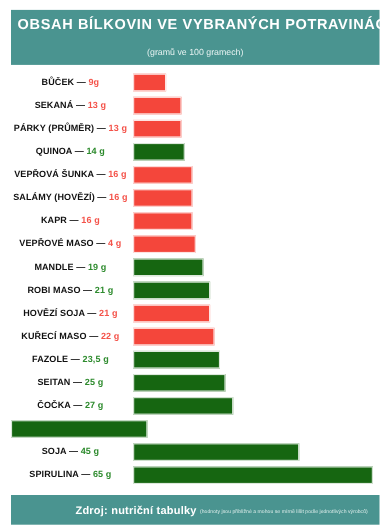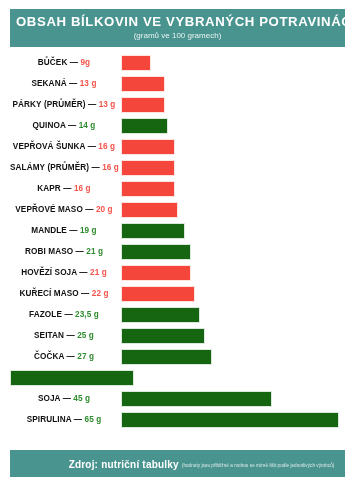--- a/index.html
+++ b/index.html
@@ -34,21 +34,21 @@
     font-size: 13.2px;
     font-weight: bold;
     letter-spacing: 0.6px;
     line-height: 1.1;
     white-space: nowrap;
   }
   .header-subtitle {
     color: #e6f2f1;
     font-size: 8px;
     font-weight: normal;
-    margin-top: 2px;
+    margin-top: 14px;
     line-height: 1.1;
   }
 
   
   .chart {
     margin-top: 5px;
   }
   .row {
     display: flex;
     align-items: center;
@@ -156,33 +156,33 @@
           <div class="bar green" style="width: 46.9538px;"></div>
         </div>
       </div>
       <div class="row">
         <div class="row-label"><span>VEPŘOVÁ ŠUNKA</span><span class="dash"> — </span><span class="value red">16 g</span></div>
         <div class="bar-track">
           <div class="bar red" style="width: 53.6615px;"></div>
         </div>
       </div>
       <div class="row">
-        <div class="row-label"><span>SALÁMY (PRŮMĚR)</span><span class="dash"> — </span><span class="value red">16 g</span></div>
+        <div class="row-label"><span>SALÁMY (HOVĚZÍ)</span><span class="dash"> — </span><span class="value red">16 g</span></div>
         <div class="bar-track">
           <div class="bar red" style="width: 53.6615px;"></div>
         </div>
       </div>
       <div class="row">
         <div class="row-label"><span>KAPR</span><span class="dash"> — </span><span class="value red">16 g</span></div>
         <div class="bar-track">
           <div class="bar red" style="width: 53.6615px;"></div>
         </div>
       </div>
       <div class="row">
-        <div class="row-label"><span>VEPŘOVÉ MASO</span><span class="dash"> — </span><span class="value red">20 g</span></div>
+        <div class="row-label"><span>VEPŘOVÉ MASO</span><span class="dash"> — </span><span class="value red">4 g</span></div>
         <div class="bar-track">
           <div class="bar red" style="width: 57.0154px;"></div>
         </div>
       </div>
       <div class="row">
         <div class="row-label"><span>MANDLE</span><span class="dash"> — </span><span class="value green">19 g</span></div>
         <div class="bar-track">
           <div class="bar green" style="width: 63.7231px;"></div>
         </div>
       </div>

